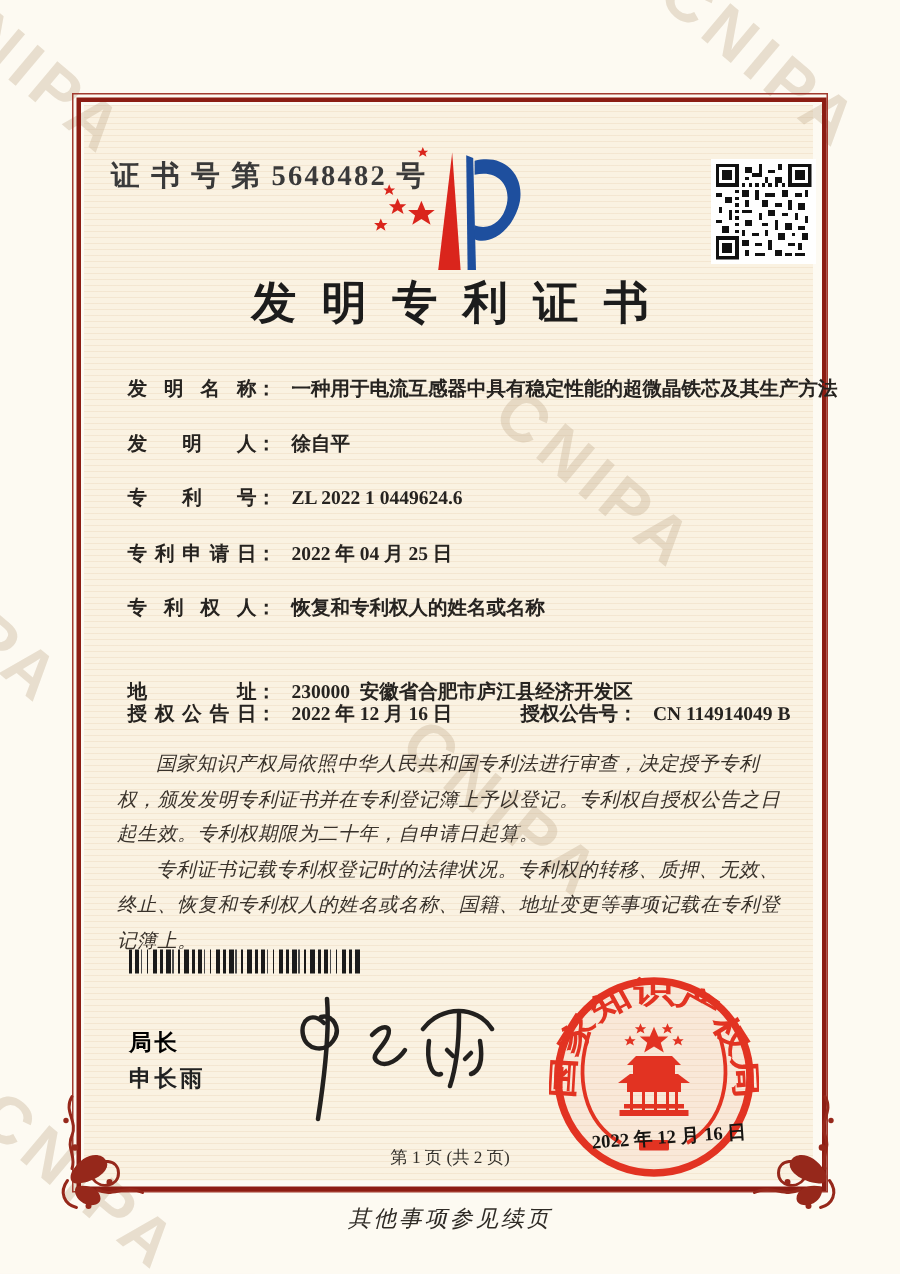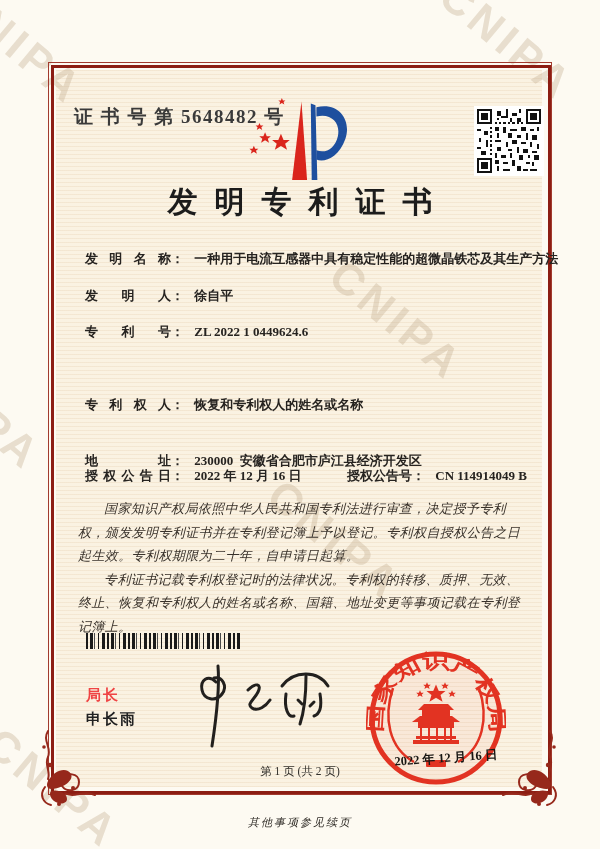--- a/index.html
+++ b/index.html
@@ -48,32 +48,32 @@
 
   
   .barcode{position:absolute;left:86px;top:633px;width:154px;height:16px;z-index:4;
       background:repeating-linear-gradient(90deg,
         #1a1a1a 0 2px,transparent 2px 4px,
         #1a1a1a 4px 7px,transparent 7px 8px,
         #4a4a4a 8px 9px,transparent 9px 12px,
         #1a1a1a 12px 13px,transparent 13px 16px,
         #1a1a1a 16px 19px,transparent 19px 21px);}
   .signer-title{position:absolute;left:86px;top:686px;font:700 15px "Liberation Sans","DejaVu Sans",sans-serif;
-      letter-spacing:2px;color:#ef4444;z-index:4;}
+      letter-spacing:2px;color:#000000;z-index:4;}
   .signer-name{position:absolute;left:86px;top:710px;font:700 15px "Liberation Sans","DejaVu Sans",sans-serif;
       letter-spacing:2px;color:#222;z-index:4;}
   .signature{position:absolute;left:182px;top:660px;z-index:4;}
   .seal{position:absolute;left:366px;top:648px;z-index:4;}
   .seal-date{position:absolute;left:360px;top:750px;width:172px;text-align:center;
       font-size:12.5px;font-weight:700;color:#171512;transform:rotate(-4deg);z-index:5;
       white-space:pre;}
   .page-info{position:absolute;left:0;top:764px;width:100%;text-align:center;
       font-size:11.5px;color:#33302b;z-index:4;}
   .footer-note{position:absolute;left:0;top:803px;width:100%;text-align:center;
-      font-size:11px;font-style:italic;letter-spacing:2px;color:#2f2b26;z-index:4;margin-top:12px;}
+      font-size:15px;font-style:italic;letter-spacing:2px;color:#2f2b26;z-index:4;}
 </style>
 </head>
 <body>
 
 <div id="page">
 
   <div class="inner-paper"></div>
 
   <div class="wm" style="left:-28px;top:-26px;">CNIPA</div>
   <div class="wm" style="left:462px;top:-30px;">CNIPA</div>
@@ -228,20 +228,24 @@
     <span class="fvalue">一种用于电流互感器中具有稳定性能的超微晶铁芯及其生产方法</span>
   </div>
   <div class="frow" style="top:287px;">
     <span class="flabel">发明人</span><span class="fcolon">：</span>
     <span class="fvalue">徐自平</span>
   </div>
   <div class="frow" style="top:323px;">
     <span class="flabel">专利号</span><span class="fcolon">：</span>
     <span class="fvalue">ZL 2022 1 0449624.6</span>
   </div>
+  <div class="frow" style="top:360px;">
+    <span class="flabel">专利申请日</span><span class="fcolon">：</span>
+    <span class="fvalue">2022 年 04 月 25 日</span>
+  </div>
   <div class="frow" style="top:396px;">
     <span class="flabel">专利权人</span><span class="fcolon">：</span>
     <span class="fvalue">恢复和专利权人的姓名或名称</span>
   </div>
   <div class="frow" style="top:432px;margin-top:20px;">
     <span class="flabel">地址</span><span class="fcolon">：</span>
     <span class="fvalue">230000  安徽省合肥市庐江县经济开发区</span>
   </div>
   <div class="frow" style="top:467px;">
     <span class="flabel">授权公告日</span><span class="fcolon">：</span>

